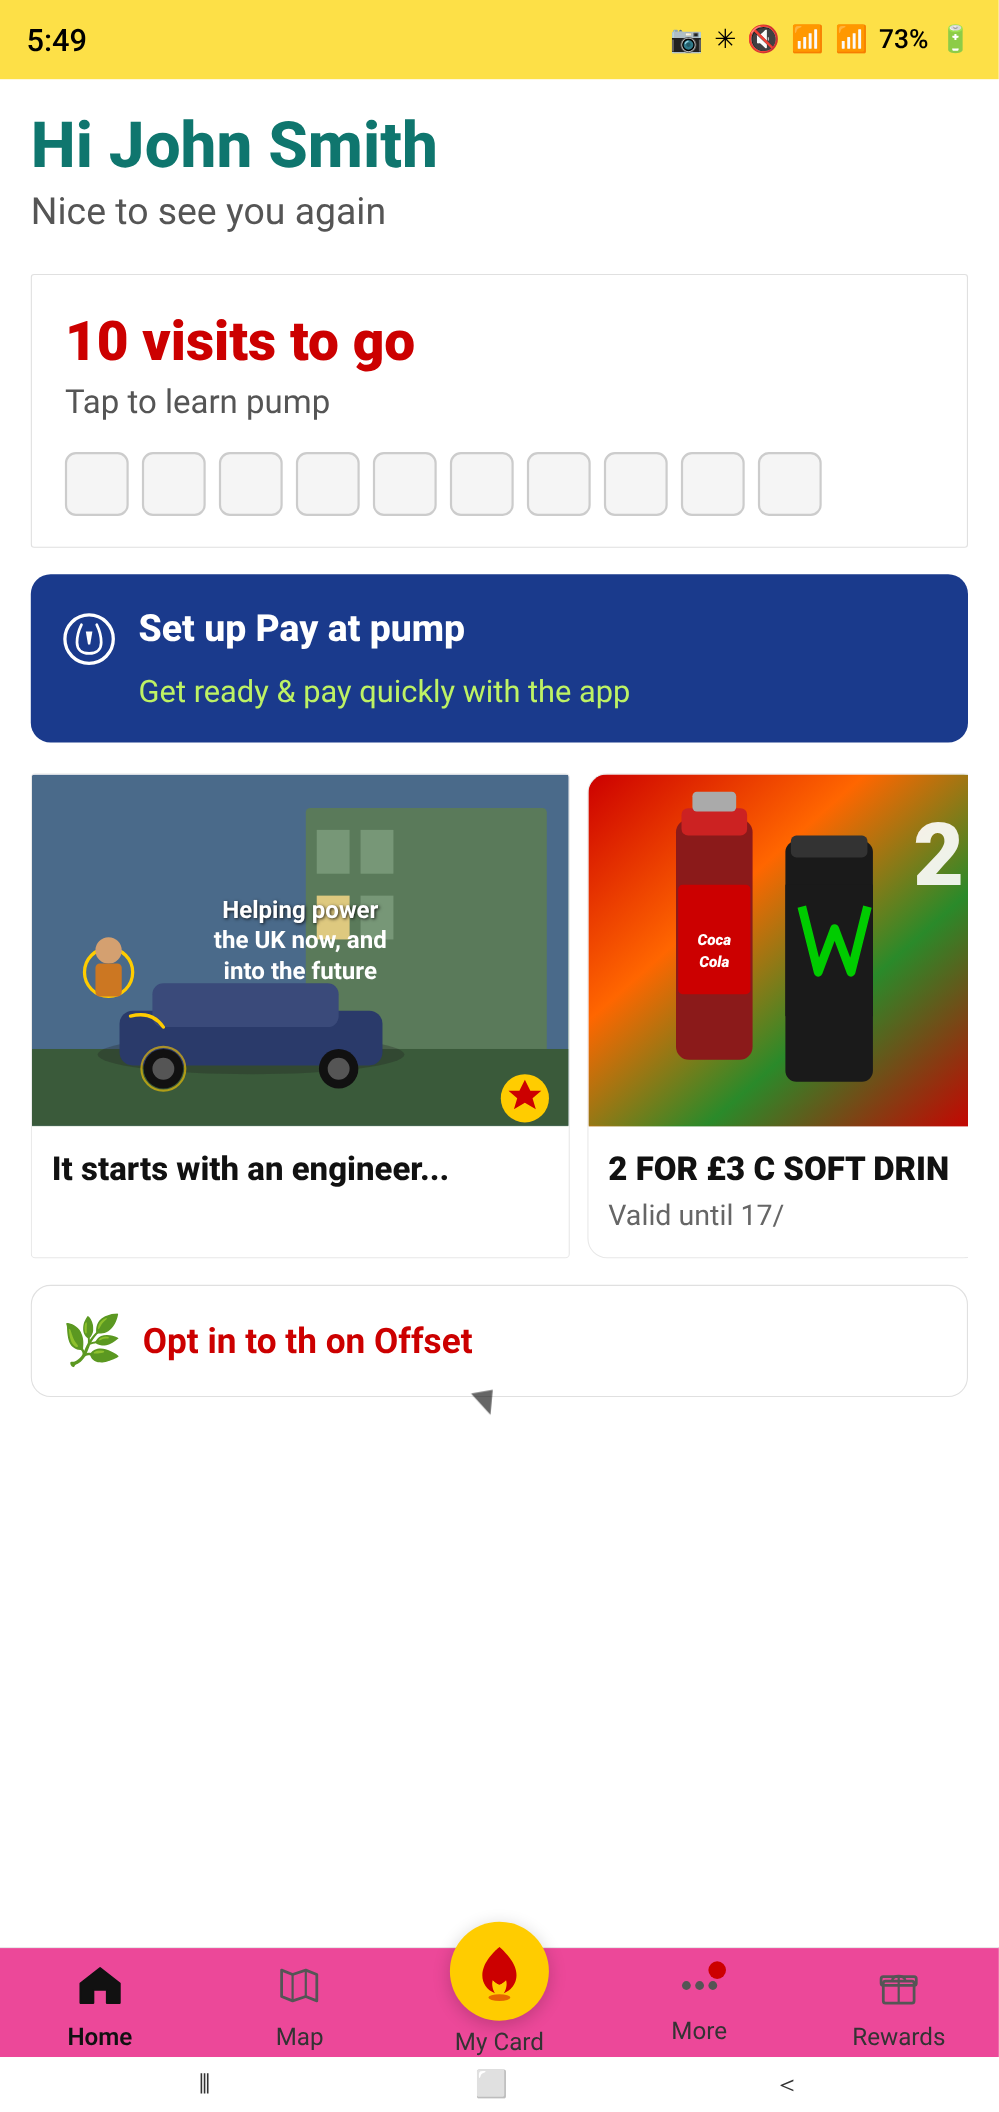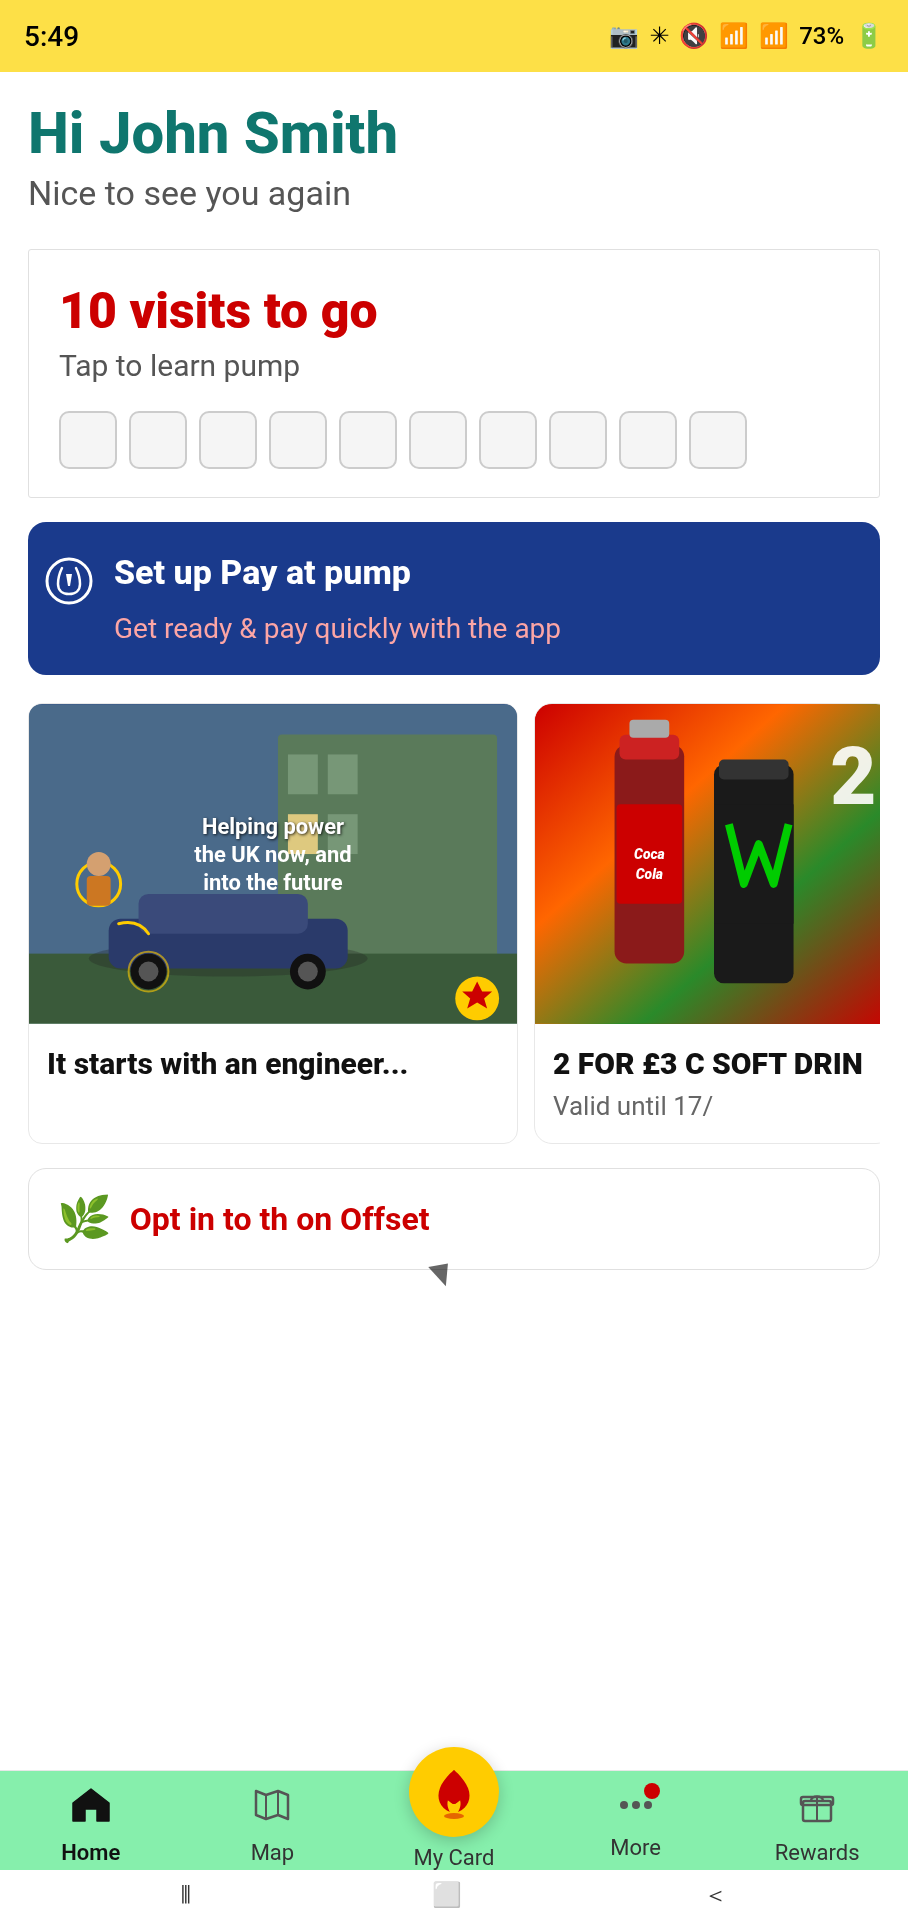--- a/index.html
+++ b/index.html
@@ -90,21 +90,21 @@
       border: 2px solid #ccc;
       border-radius: 10px;
       background: #f5f5f5;
       flex-shrink: 0;
     }
 
     
     .pump-banner {
       background: #1a3a8c;
       border-radius: 18px;
-      padding: 30px 16px;
+      padding: 30px 28px;
       display: flex;
       align-items: flex-start;
       gap: 20px;
       margin-bottom: 28px;
       cursor: pointer;
     }
     .pump-icon {
       font-size: 40px;
       color: #fff;
       margin-top: 4px;
@@ -112,35 +112,35 @@
     }
     .pump-text-block {}
     .pump-title {
       font-size: 34px;
       font-weight: 800;
       color: #fff;
       margin-bottom: 8px;
     }
     .pump-subtitle {
       font-size: 28px;
-      color: #fca5a5;
+      color: #bef264;
       font-weight: 400;
       margin-top: 20px;
     }
 
     
     .cards-row {
       display: flex;
       gap: 16px;
       margin-bottom: 24px;
       overflow: hidden;
     }
     .promo-card {
       flex: 0 0 490px;
-      border-radius: 14px;
+      border-radius: 4px;
       overflow: hidden;
       background: #fff;
       border: 1.5px solid #e8e8e8;
     }
     .promo-card-img {
       width: 100%;
       height: 320px;
       position: relative;
       overflow: hidden;
     }
@@ -210,21 +210,21 @@
     .offset-text span {
       color: #cc0000;
     }
 
     
     .bottom-nav {
       position: fixed;
       bottom: 0;
       left: 0;
       width: 908px;
-      background: #86efac;
+      background: #ec4899;
       border-top: 1.5px solid #e8e8e8;
       padding-bottom: 50px;
     }
     .nav-items {
       display: flex;
       align-items: flex-start;
       justify-content: space-around;
       padding: 16px 0 0 0;
     }
     .nav-item {

